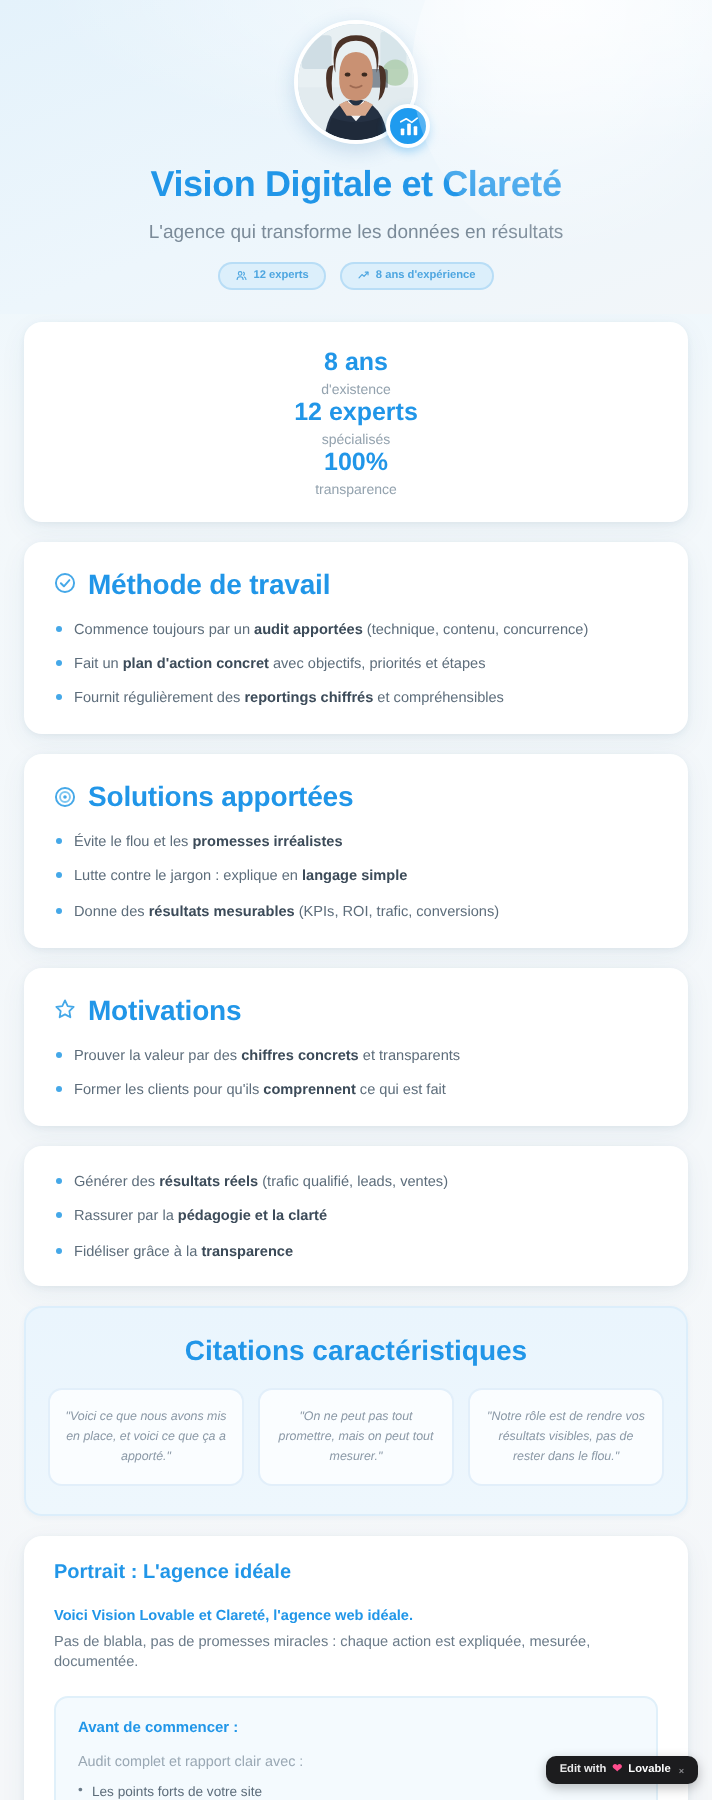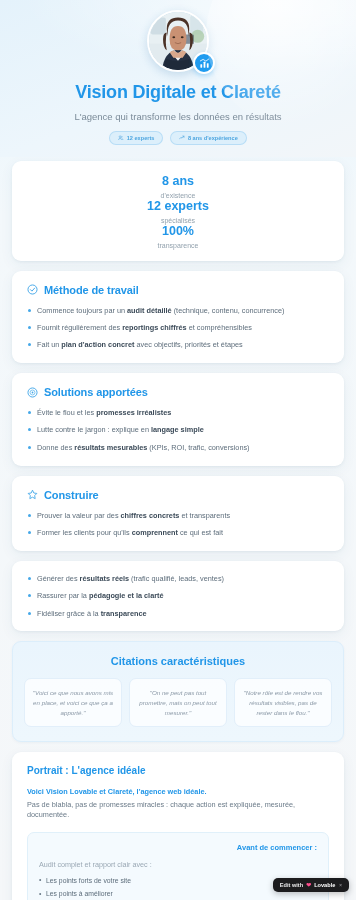--- a/index.html
+++ b/index.html
@@ -119,21 +119,21 @@
   .stat-label { font-size: 7px; color: #93a2ae; }
 
   
   .sec-head {
     display: flex; align-items: center; gap: 6px;
     margin-bottom: 10px;
   }
   .sec-icon { width: 11px; height: 11px; display:block; flex: none; }
   .sec-icon svg { width: 11px; height: 11px; display: block; }
   .sec-title {
-    font-size: 11px;
+    font-size: 14px;
     font-weight: 700;
     color: #2196e8;
     letter-spacing: -0.1px;
   }
   .bullets { list-style: none; }
   .bullets li {
     position: relative;
     font-size: 7.3px;
     line-height: 1.35;
     color: #5d6d7b;
@@ -155,21 +155,21 @@
   .quotes-card {
     background: linear-gradient(180deg, #eaf5fd 0%, #eef7fd 100%);
     border: 1px solid #dceefb;
     border-radius: 9px;
     margin: 0 12px 10px;
     padding: 13px 11px 14px;
     box-shadow: 0 1px 3px rgba(40,80,120,.05);
   }
   .quotes-title {
     text-align: center;
-    font-size: 11px;
+    font-size: 14px;
     font-weight: 700;
     color: #2196e8;
     margin-bottom: 11px;
   }
   .quotes-row { display: flex; gap: 7px; }
   .quote {
     flex: 1;
     background: rgba(255,255,255,.72);
     border: 1px solid #e2effa;
     border-radius: 7px;
@@ -206,21 +206,20 @@
     border: 1px solid #e0f0fa;
     border-radius: 7px;
     padding: 10px 11px;
     margin-bottom: 10px;
   }
   .inner-title {
     font-size: 7.5px;
     font-weight: 700;
     color: #2196e8;
     margin-bottom: 8px;
-    text-align: right;
   }
   .inner-note {
     font-size: 7.2px;
     color: #9aa8b4;
     margin-bottom: 8px;
   }
   .inner-list { list-style: none; }
   .inner-list li {
     font-size: 6.8px;
     color: #5d6d7b;
@@ -349,23 +348,23 @@
     <div class="sec-head">
       <span class="sec-icon">
         <svg viewBox="0 0 16 16" xmlns="http://www.w3.org/2000/svg" aria-hidden="true">
           <circle cx="8" cy="8" r="6.6" fill="none" stroke="#45a8e8" stroke-width="1.4"></circle>
           <path d="M5 8.2 L7.2 10.4 L11.2 5.9" fill="none" stroke="#45a8e8" stroke-width="1.4" stroke-linecap="round" stroke-linejoin="round"></path>
         </svg>
       </span>
       <span class="sec-title">Méthode de travail</span>
     </div>
     <ul class="bullets">
-      <li><span>Commence toujours par un </span><b>audit détaillé</b><span> (technique, contenu, concurrence)</span></li>
+      <li><span>Commence toujours par un </span><b>audit apportées</b><span> (technique, contenu, concurrence)</span></li>
+      <li><span>Fait un </span><b>plan d'action concret</b><span> avec objectifs, priorités et étapes</span></li>
       <li><span>Fournit régulièrement des </span><b>reportings chiffrés</b><span> et compréhensibles</span></li>
-      <li><span>Fait un </span><b>plan d'action concret</b><span> avec objectifs, priorités et étapes</span></li>
     </ul>
   </div>
 
   <div class="card">
     <div class="sec-head">
       <span class="sec-icon">
         <svg viewBox="0 0 16 16" xmlns="http://www.w3.org/2000/svg" aria-hidden="true">
           <circle cx="8" cy="8" r="6.6" fill="none" stroke="#45a8e8" stroke-width="1.4"></circle>
           <circle cx="8" cy="8" r="3.6" fill="none" stroke="#7ec6f0" stroke-width="1.4"></circle>
           <circle cx="8" cy="8" r="1.3" fill="#45a8e8"></circle>
@@ -380,21 +379,21 @@
     </ul>
   </div>
 
   <div class="card">
     <div class="sec-head">
       <span class="sec-icon">
         <svg viewBox="0 0 16 16" xmlns="http://www.w3.org/2000/svg" aria-hidden="true">
           <path d="M8 1.7 L9.95 5.85 L14.3 6.45 L11.15 9.6 L11.9 14 L8 11.9 L4.1 14 L4.85 9.6 L1.7 6.45 L6.05 5.85 Z" fill="none" stroke="#45a8e8" stroke-width="1.3" stroke-linejoin="round"></path>
         </svg>
       </span>
-      <span class="sec-title">Construire</span>
+      <span class="sec-title">Motivations</span>
     </div>
     <ul class="bullets">
       <li><span>Prouver la valeur par des </span><b>chiffres concrets</b><span> et transparents</span></li>
       <li><span>Former les clients pour qu'ils </span><b>comprennent</b><span> ce qui est fait</span></li>
     </ul>
   </div>
 
   <div class="card">
     <ul class="bullets">
       <li><span>Générer des </span><b>résultats réels</b><span> (trafic qualifié, leads, ventes)</span></li>

